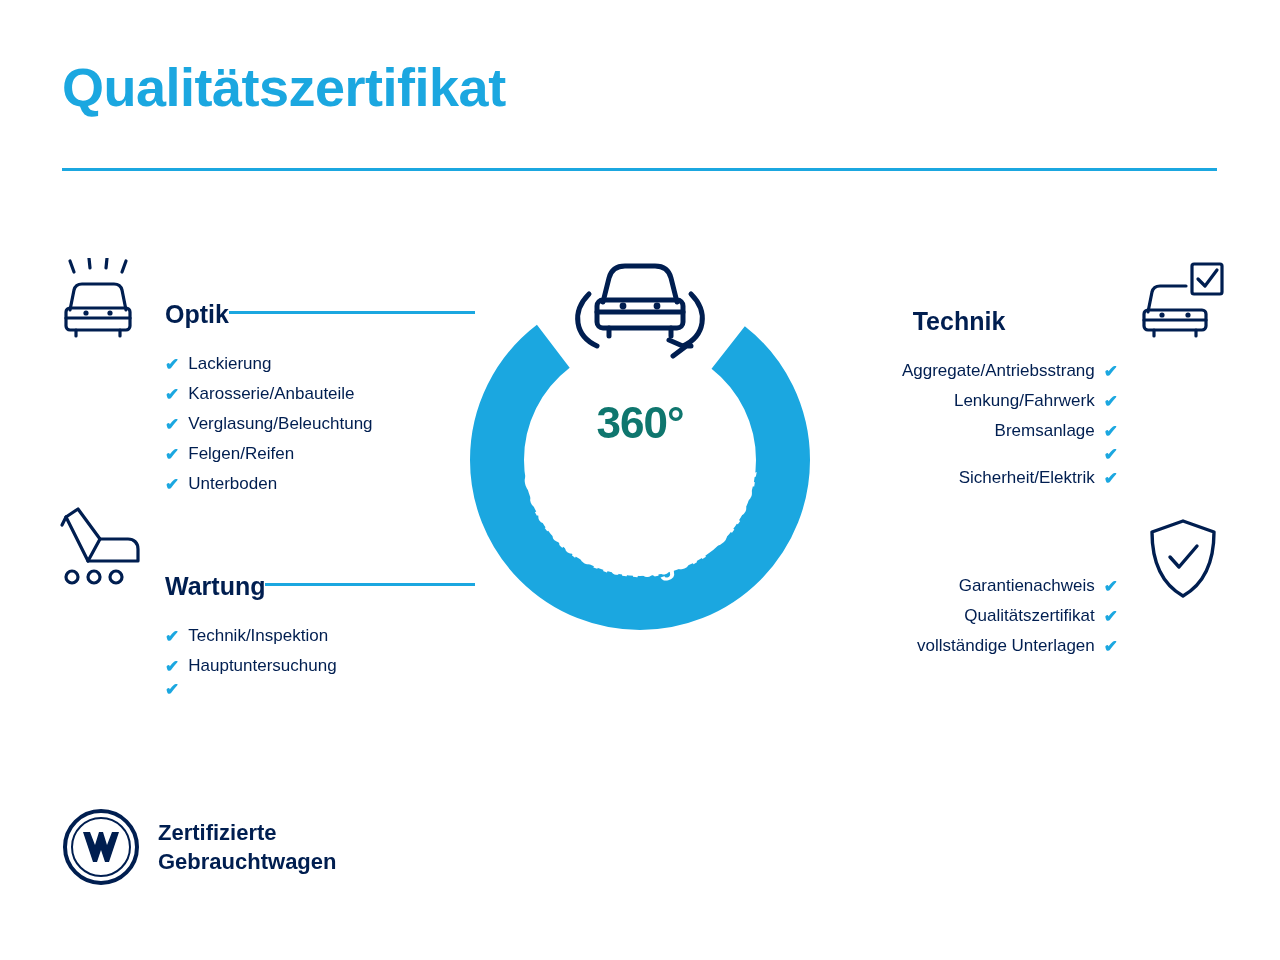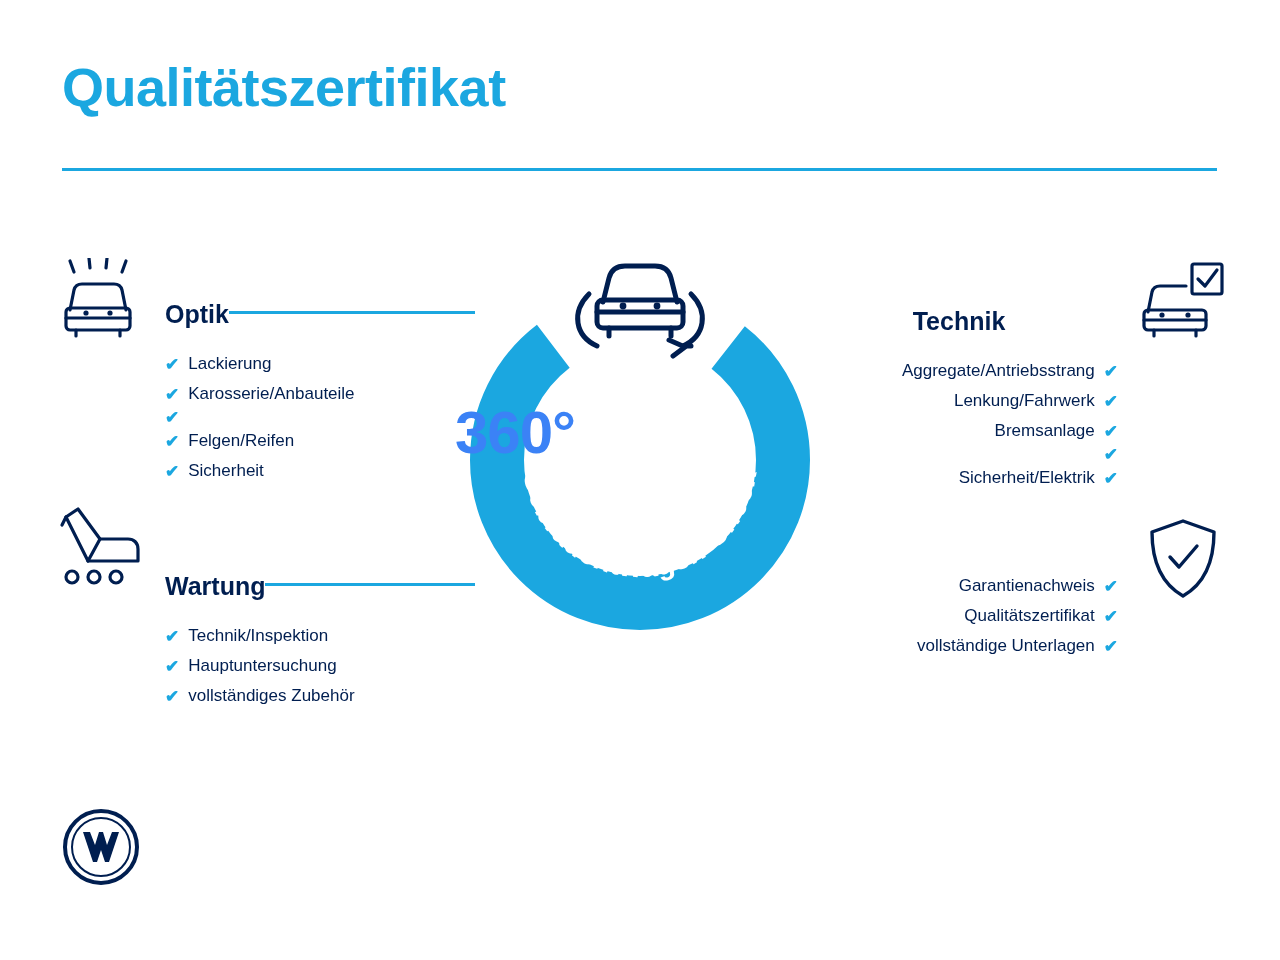--- a/index.html
+++ b/index.html
@@ -104,24 +104,24 @@
     left: 455px;
     top: 250px;
     width: 370px;
     height: 390px;
   }
   #badge-360 {
     position: absolute;
     left: 0;
     top: 148px;
     width: 370px;
-    text-align: left;
-    font-size: 60px;
-    font-weight: bold;
-    color: #3b82f6;
+    text-align: center;
+    font-size: 44px;
+    font-weight: bold;
+    color: #0f766e;
     letter-spacing: -1px;
   }
 
   
   #footer-logo {
     position: absolute;
     left: 62px;
     top: 808px;
     display: flex;
     align-items: center;
@@ -198,49 +198,49 @@
     <li>
         <span class="check">✔</span>
         <span>Lackierung</span>
       </li>
     <li>
         <span class="check">✔</span>
         <span>Karosserie/Anbauteile</span>
       </li>
     <li>
         <span class="check">✔</span>
+        <span>Verglasung/Beleuchtung</span>
       </li>
     <li>
         <span class="check">✔</span>
         <span>Felgen/Reifen</span>
       </li>
     <li>
         <span class="check">✔</span>
-        <span>Sicherheit</span>
+        <span>Unterboden</span>
       </li>
   </ul>
 </div>
 
 <div class="section" id="sec-wartung">
   <div class="sec-head">
     <div class="sec-title">Wartung</div>
     <div class="sec-rule"></div>
   </div>
   <ul class="sec-list">
     <li>
         <span class="check">✔</span>
         <span>Technik/Inspektion</span>
       </li>
     <li>
         <span class="check">✔</span>
         <span>Hauptuntersuchung</span>
       </li>
     <li>
         <span class="check">✔</span>
-        <span>vollständiges Zubehör</span>
       </li>
   </ul>
 </div>
 
 <div class="section right" id="sec-technik">
   <div class="sec-head">
     <div class="sec-rule"></div>
     <div class="sec-title">Technik</div>
   </div>
   <ul class="sec-list">
@@ -310,13 +310,15 @@
   </svg>
   <div id="badge-360">360°</div>
 </div>
 
 <div id="footer-logo">
   <svg width="78" height="78" viewBox="0 0 78 78">
     <circle cx="39" cy="39" r="36" fill="none" stroke="#001e50" stroke-width="4"></circle>
     <circle cx="39" cy="39" r="29" fill="none" stroke="#001e50" stroke-width="2"></circle>
     <path d="M21 24 L28 24 L33 37 L37 24 L41 24 L45 37 L50 24 L57 24 L47 54 L43 54 L39 42 L35 54 L31 54 Z" fill="#001e50"></path>
   </svg>
+  <div id="footer-text">Zertifizierte
+Gebrauchtwagen</div>
 </div>
 
 </body></html>

